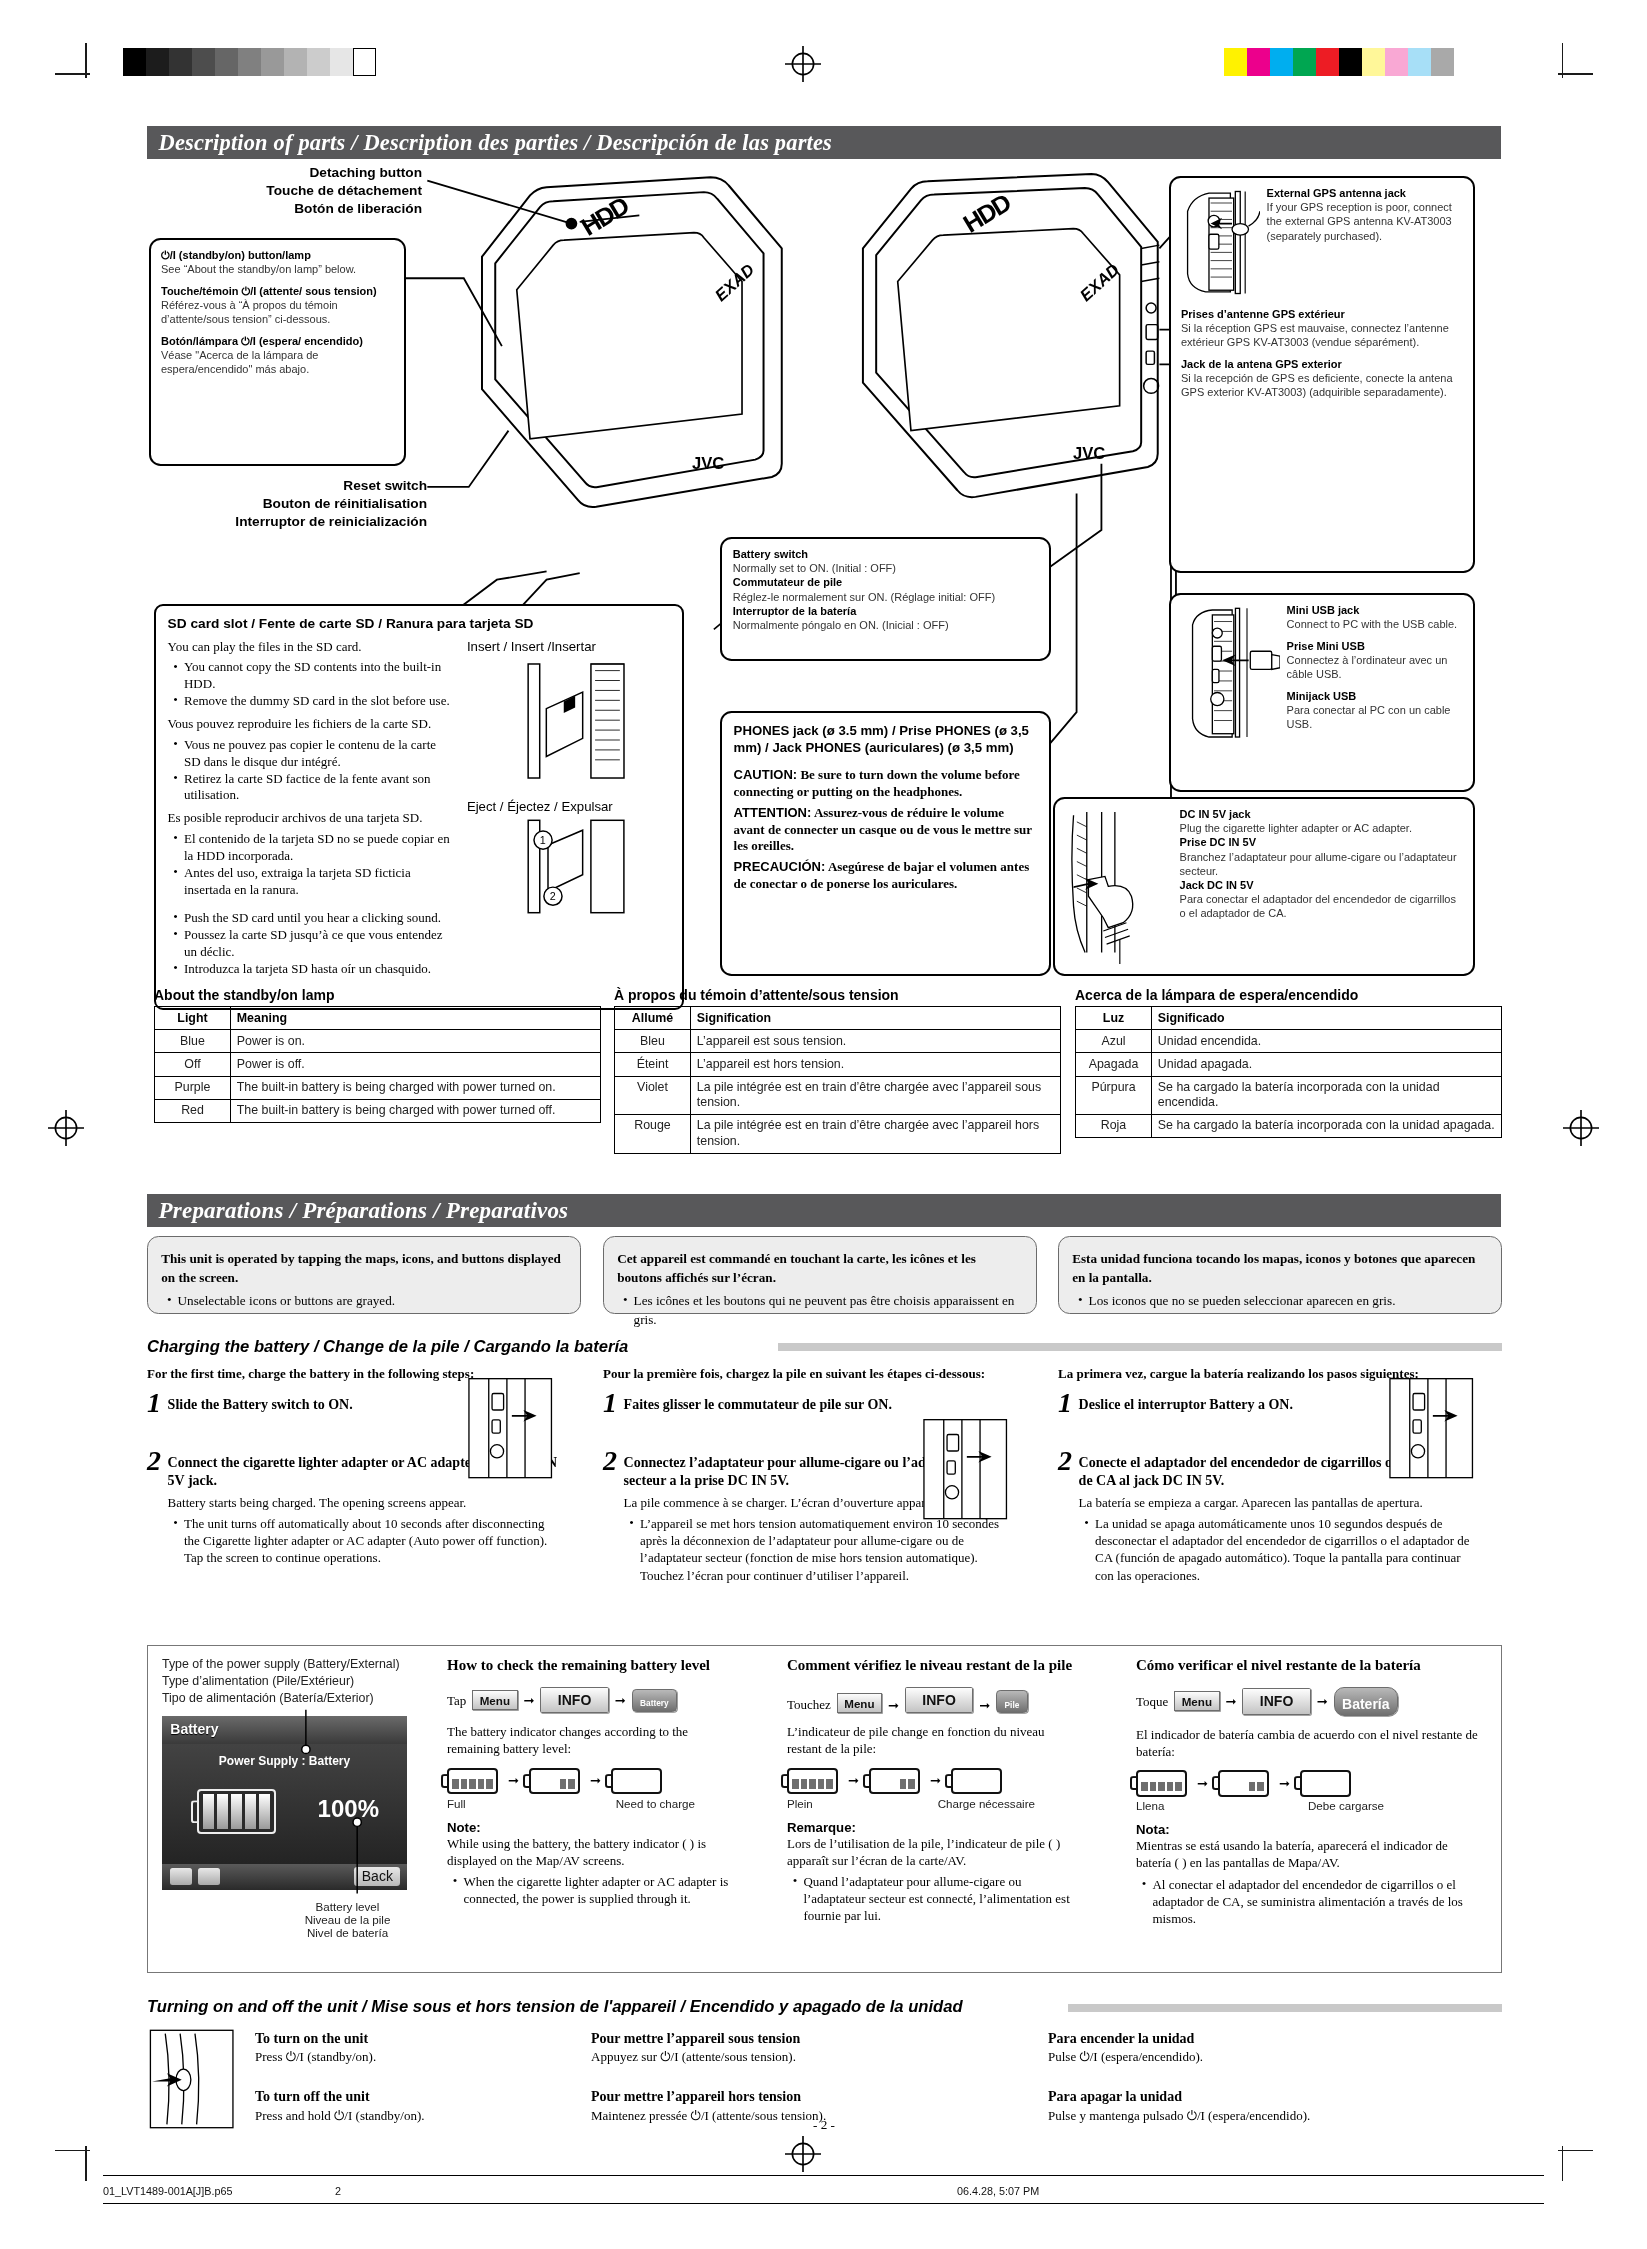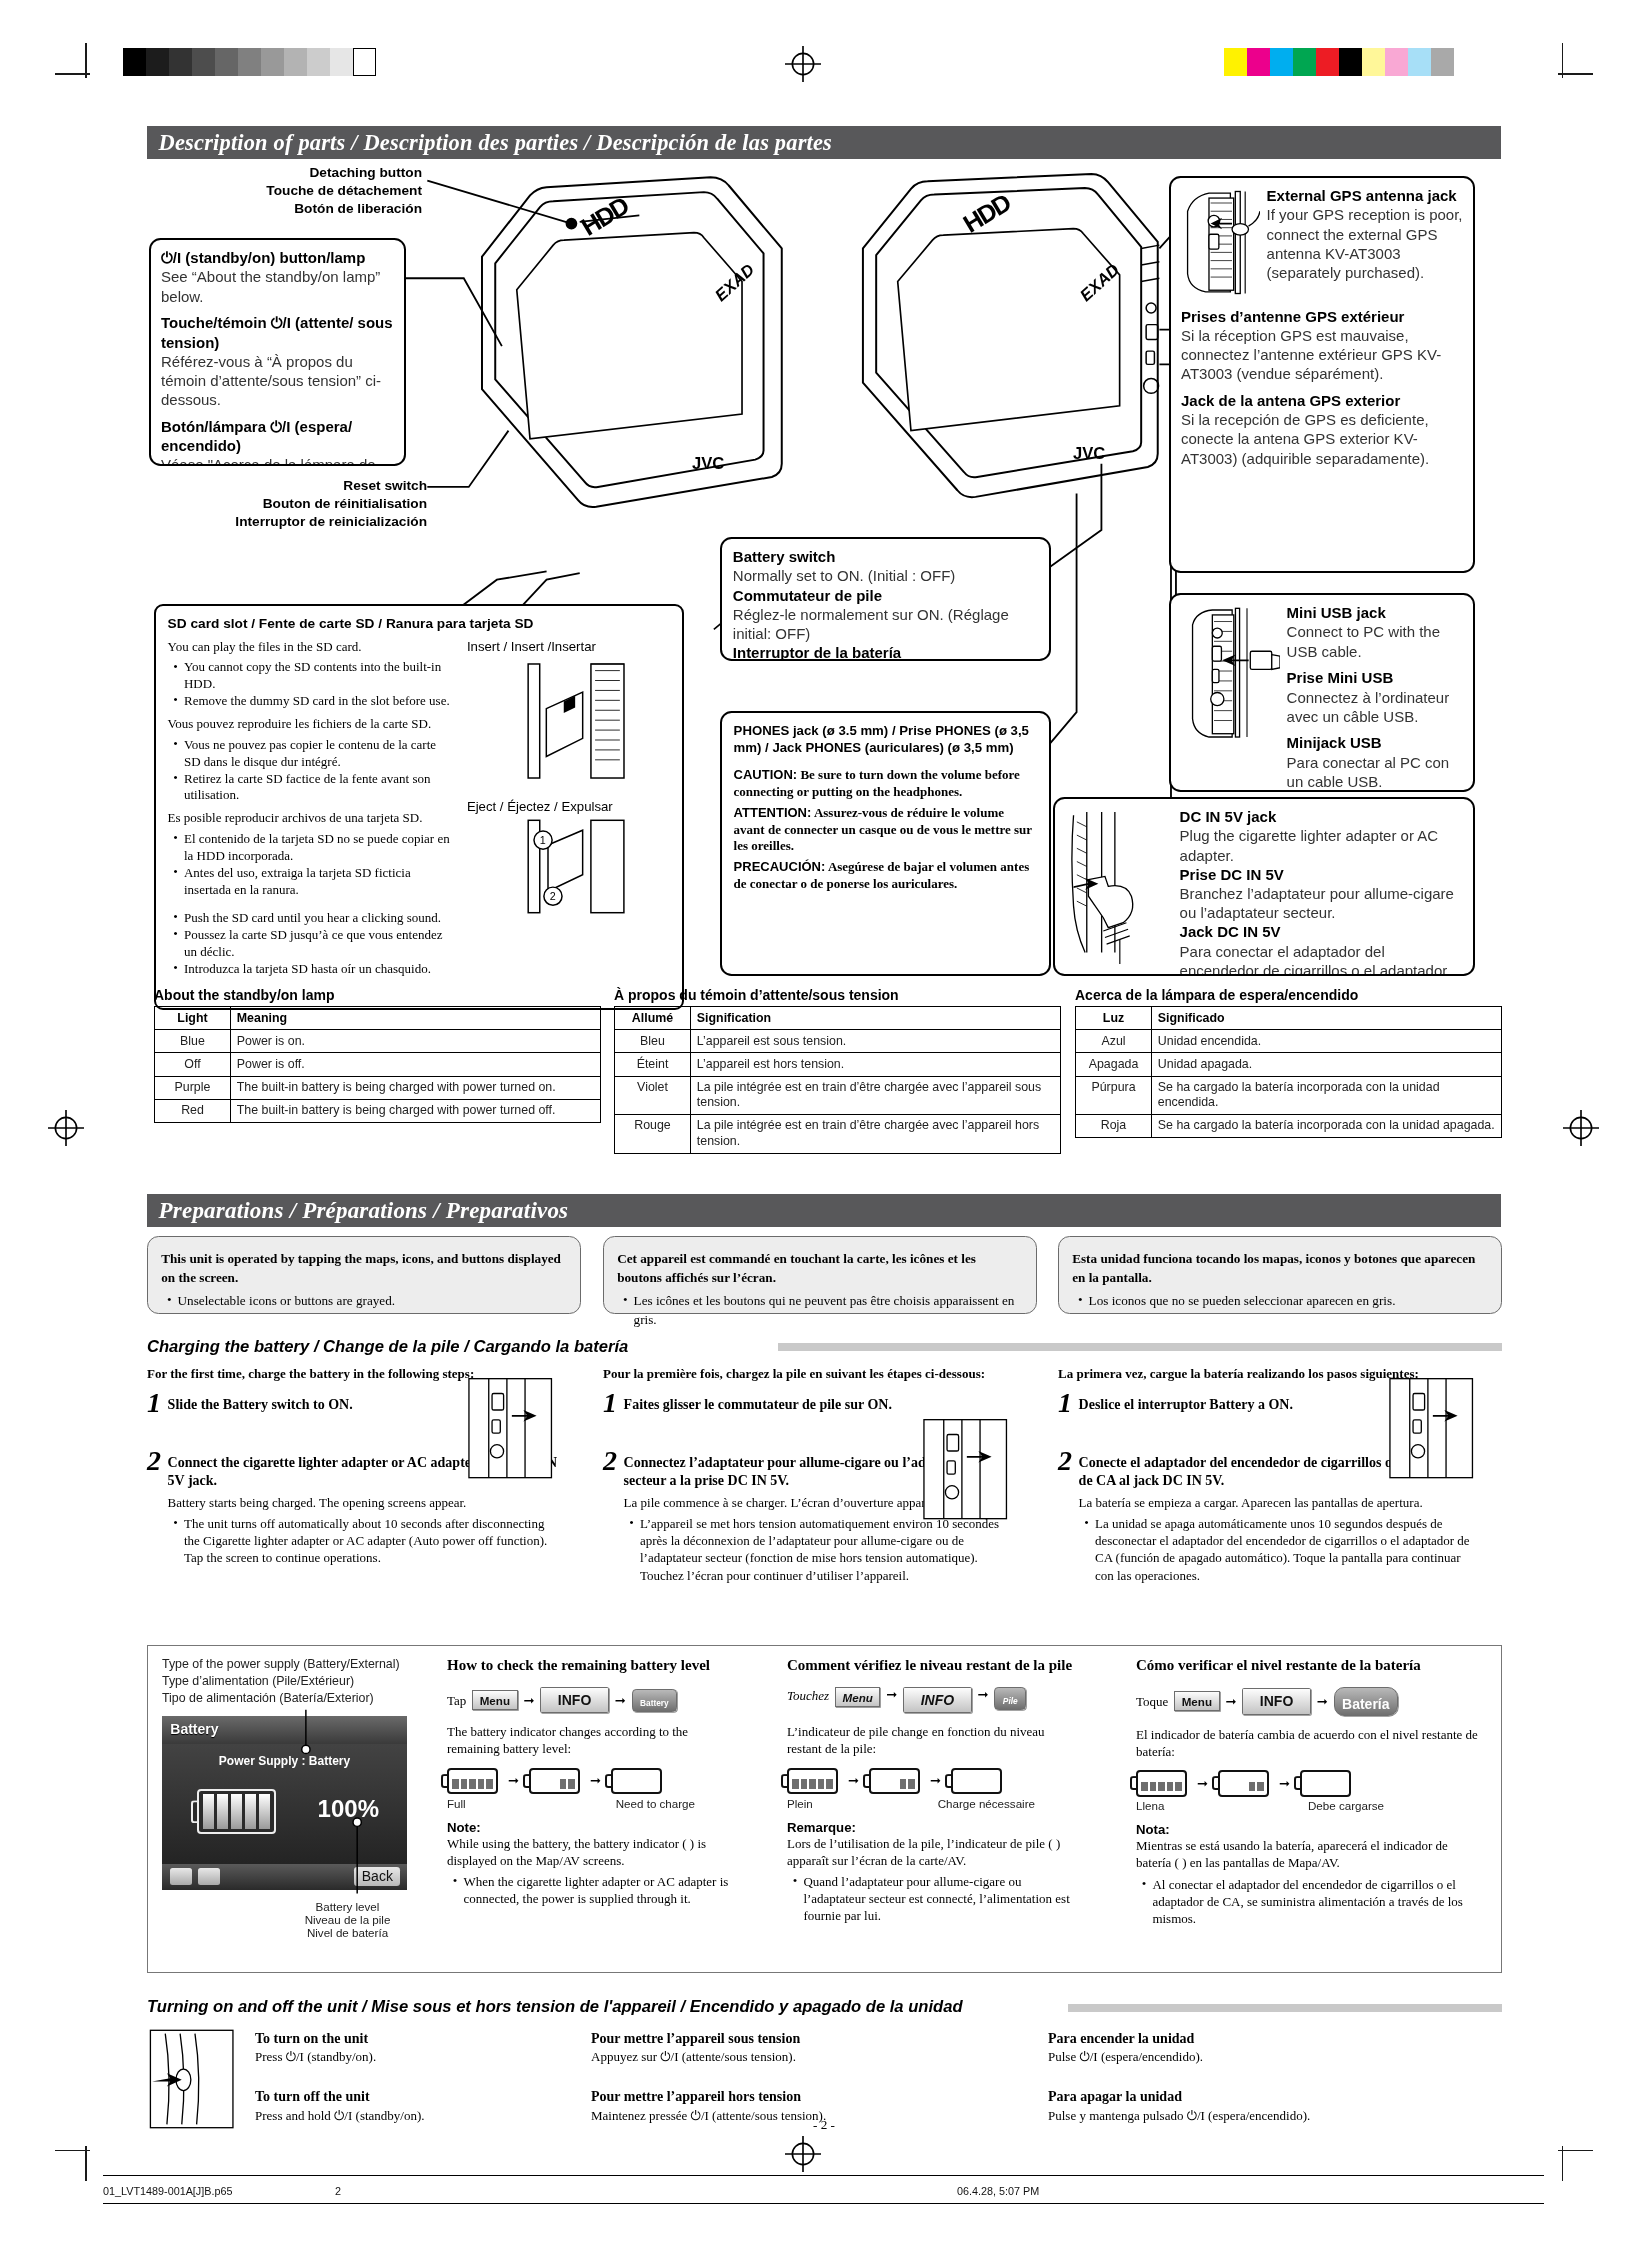--- a/index.html
+++ b/index.html
@@ -45,21 +45,21 @@
 
   .cap-sans { font-family:"Liberation Sans", sans-serif; }
 
   .lbl {
     position:absolute; font-weight:bold; font-size:13.7px; line-height:1.33;
     font-family:"Liberation Sans", sans-serif;
   }
   .lbl.r { text-align:right; }
 
   
-  .tb { font-size:15px; line-height:1.28; }
+  .tb { font-size:11px; line-height:1.28; }
   .tb b { font-weight:bold; }
   .tb .g { color:#333; }
   .sp { height:7.5px; }
 
   .serif-body { font-family:"Liberation Serif", serif; font-size:13px; line-height:1.3; }
   .serif-body li { margin:0 0 0 0; }
   ul.bul { list-style:none; margin:4px; padding:0; }
   ul.bul > li { position:relative; padding-left:12.4px; }
   ul.bul > li:before { content:"\2022"; position:absolute; left:1.7px; top:-0.8px; }
 
@@ -787,21 +787,21 @@
     </div>
     <div style="margin-top:10px;font-weight:bold;font-size:13.2px;">Note:</div>
     <div class="stepsub">While using the battery, the battery indicator (      ) is displayed on the Map/AV screens.</div>
     <ul class="bul stepsub">
         <li>When the cigarette lighter adapter or AC adapter is connected, the power is supplied through it.</li>
       </ul>
   </div>
 
   <div style="position:absolute;left:787px;top:1656px;width:290px;">
     <div class="steptxt" style="font-size:15px;">Comment vérifiez le niveau restant de la pile</div>
-    <div style="margin-top:11.6px;display:flex;align-items:flex-start;gap:5.8px;font-style:italic;">
+    <div style="margin-top:11.6px;display:flex;align-items:flex-end;gap:5.8px;">
       <span class="stepsub">Touchez</span>
       <span class="uibtn" style="font-size:11.6px;padding:2.5px 6.6px;">Menu</span>
       <span class="arrowglyph">➞</span>
       <span class="uibtn" style="font-size:14px;padding:4.1px 16.6px;border-radius:1.7px;">INFO</span>
       <span class="arrowglyph">➞</span>
       <span class="uibtn" style="font-size:8.3px;padding:8.3px 7.5px 2.5px;border-radius:4.1px;background:linear-gradient(#b9b9b9,#6f6f6f);color:#fff;">Pile</span>
     </div>
     <div class="stepsub" style="margin-top:10px;">L’indicateur de pile change en fonction du niveau restant de la pile:</div>
     <div style="margin-top:10px;display:flex;align-items:center;gap:10px;">
       <div class="battery-shape">

